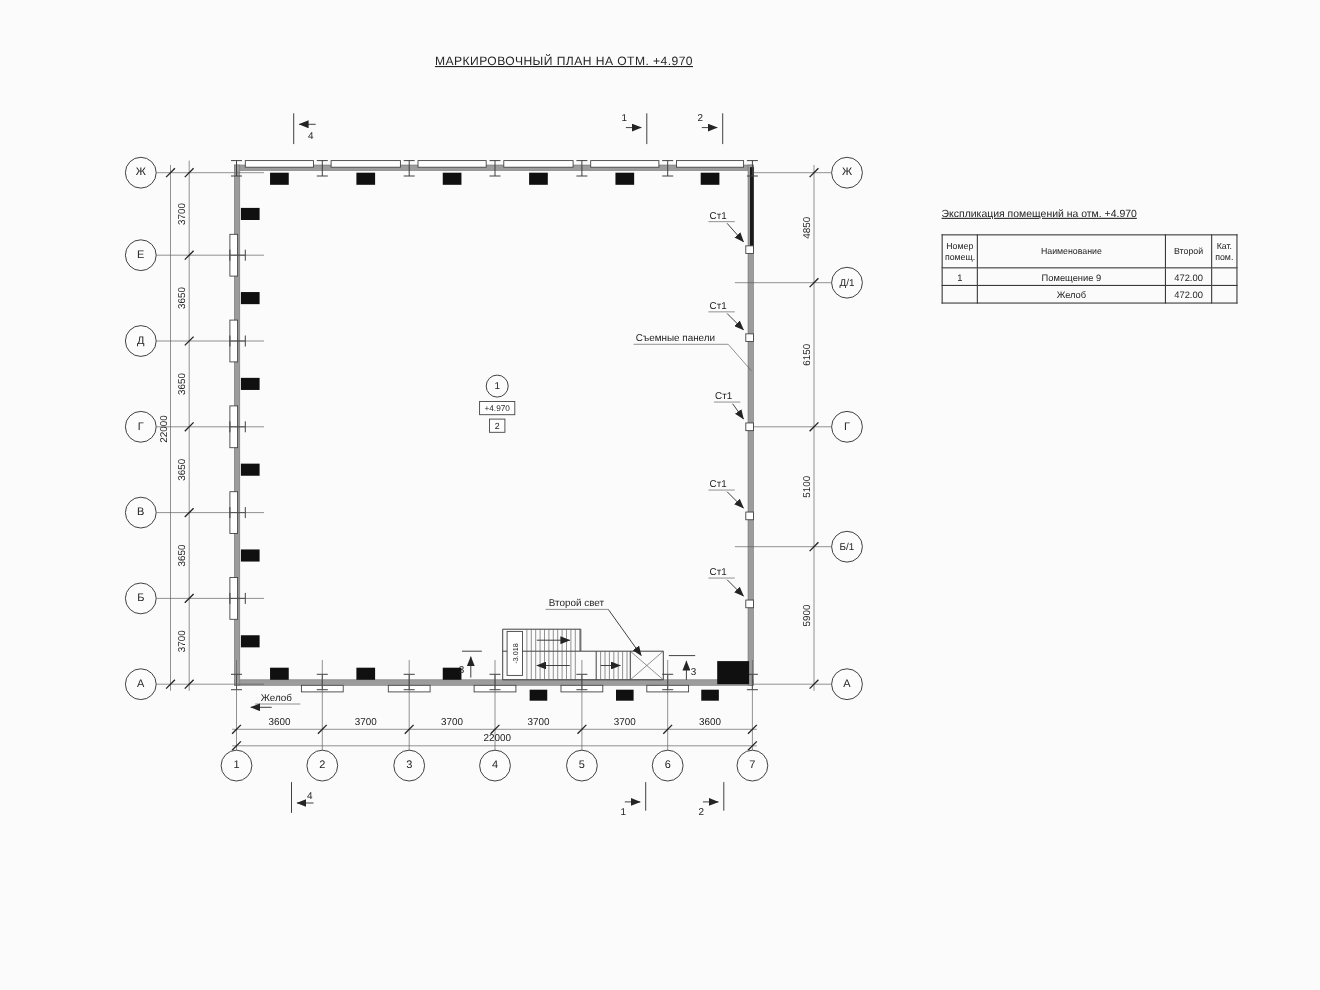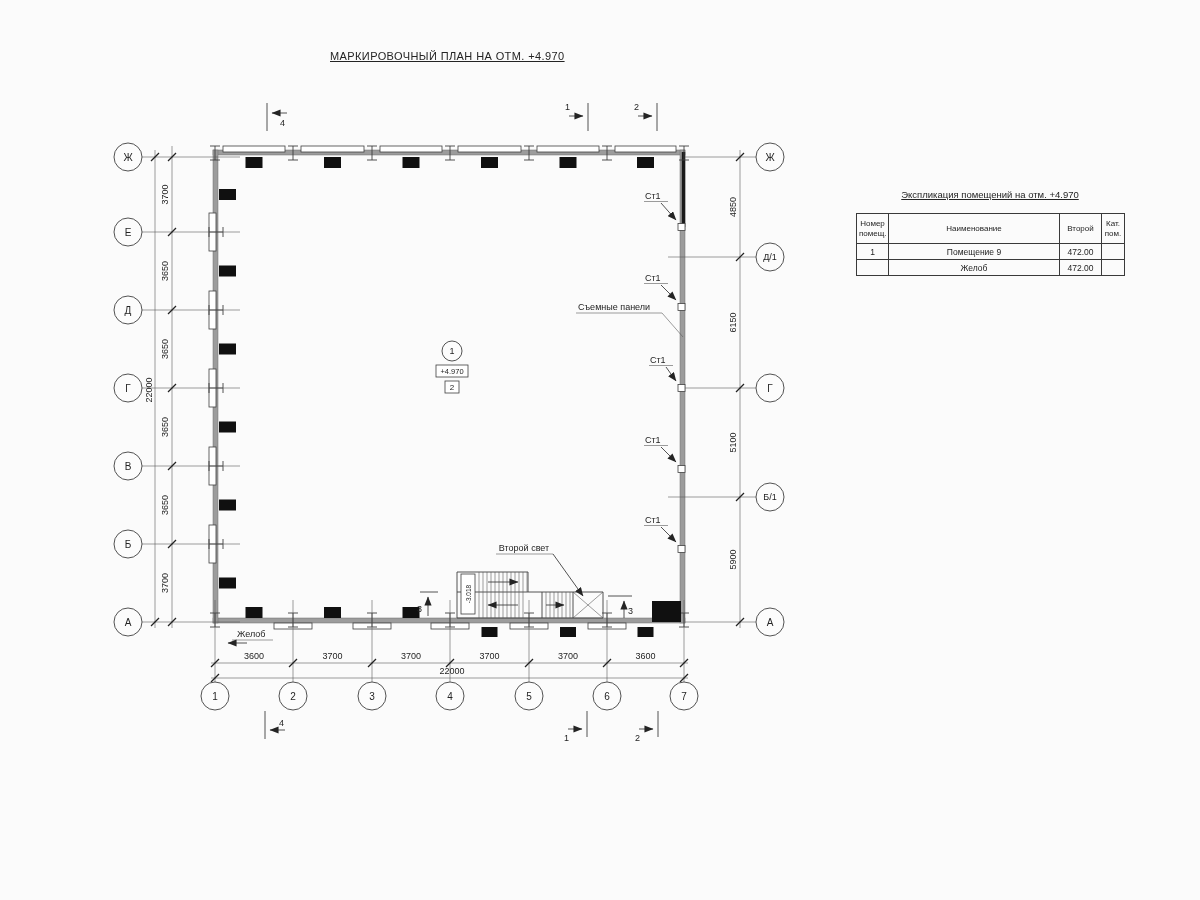--- a/index.html
+++ b/index.html
@@ -12,25 +12,25 @@
   .thk{stroke:#1a1a1a;stroke-width:3.4;fill:none;}
   .wall{fill:#9c9c9c;stroke:#6e6e6e;stroke-width:0.5;}
   .blk{fill:#101010;stroke:none;}
   .wht{fill:#ffffff;stroke:#3f3f3f;stroke-width:0.8;}
   .axc{fill:#fcfcfc;stroke:#3f3f3f;stroke-width:0.9;}
   .tkp{stroke:#222;stroke-width:1.2;fill:none;}
   .t{font-family:"Liberation Sans",sans-serif;fill:#242424;}.t8{font-size:8px;}.t9{font-size:9px;}.t10{font-size:10px;}
   .mid{text-anchor:middle;}
   .ctr{dominant-baseline:central;text-anchor:middle;}
   
-  .page-title{position:absolute;left:330px;top:50px;width:300px;text-align:left;
+  .page-title{position:absolute;left:330px;top:50px;width:300px;text-align:right;
     font-size:11px;color:#242424;letter-spacing:0.4px;text-decoration:underline;}
   
   .sched{position:absolute;left:856px;top:189px;width:268px;color:#242424;}
-  .sched-title{text-align:center;font-size:9.5px;text-decoration:underline;margin-bottom:13px;}
+  .sched-title{text-align:left;font-size:9.5px;text-decoration:underline;margin-bottom:13px;}
   table.sch{border-collapse:collapse;table-layout:fixed;width:268px;padding-left:36px;}
   table.sch td{border:1px solid #3a3a3a;font-size:8px;color:#242424;
     text-align:center;vertical-align:middle;padding:0 2px;overflow:hidden;}
   table.sch .hdr td{height:29px;line-height:1.15;}
   table.sch .row td{height:15px;font-size:8.5px;}
   td.name-l{text-align:left;padding-left:8px;}
   td.name-r{text-align:right;padding-right:10px;}
 </style>
 </head>
 <body>

